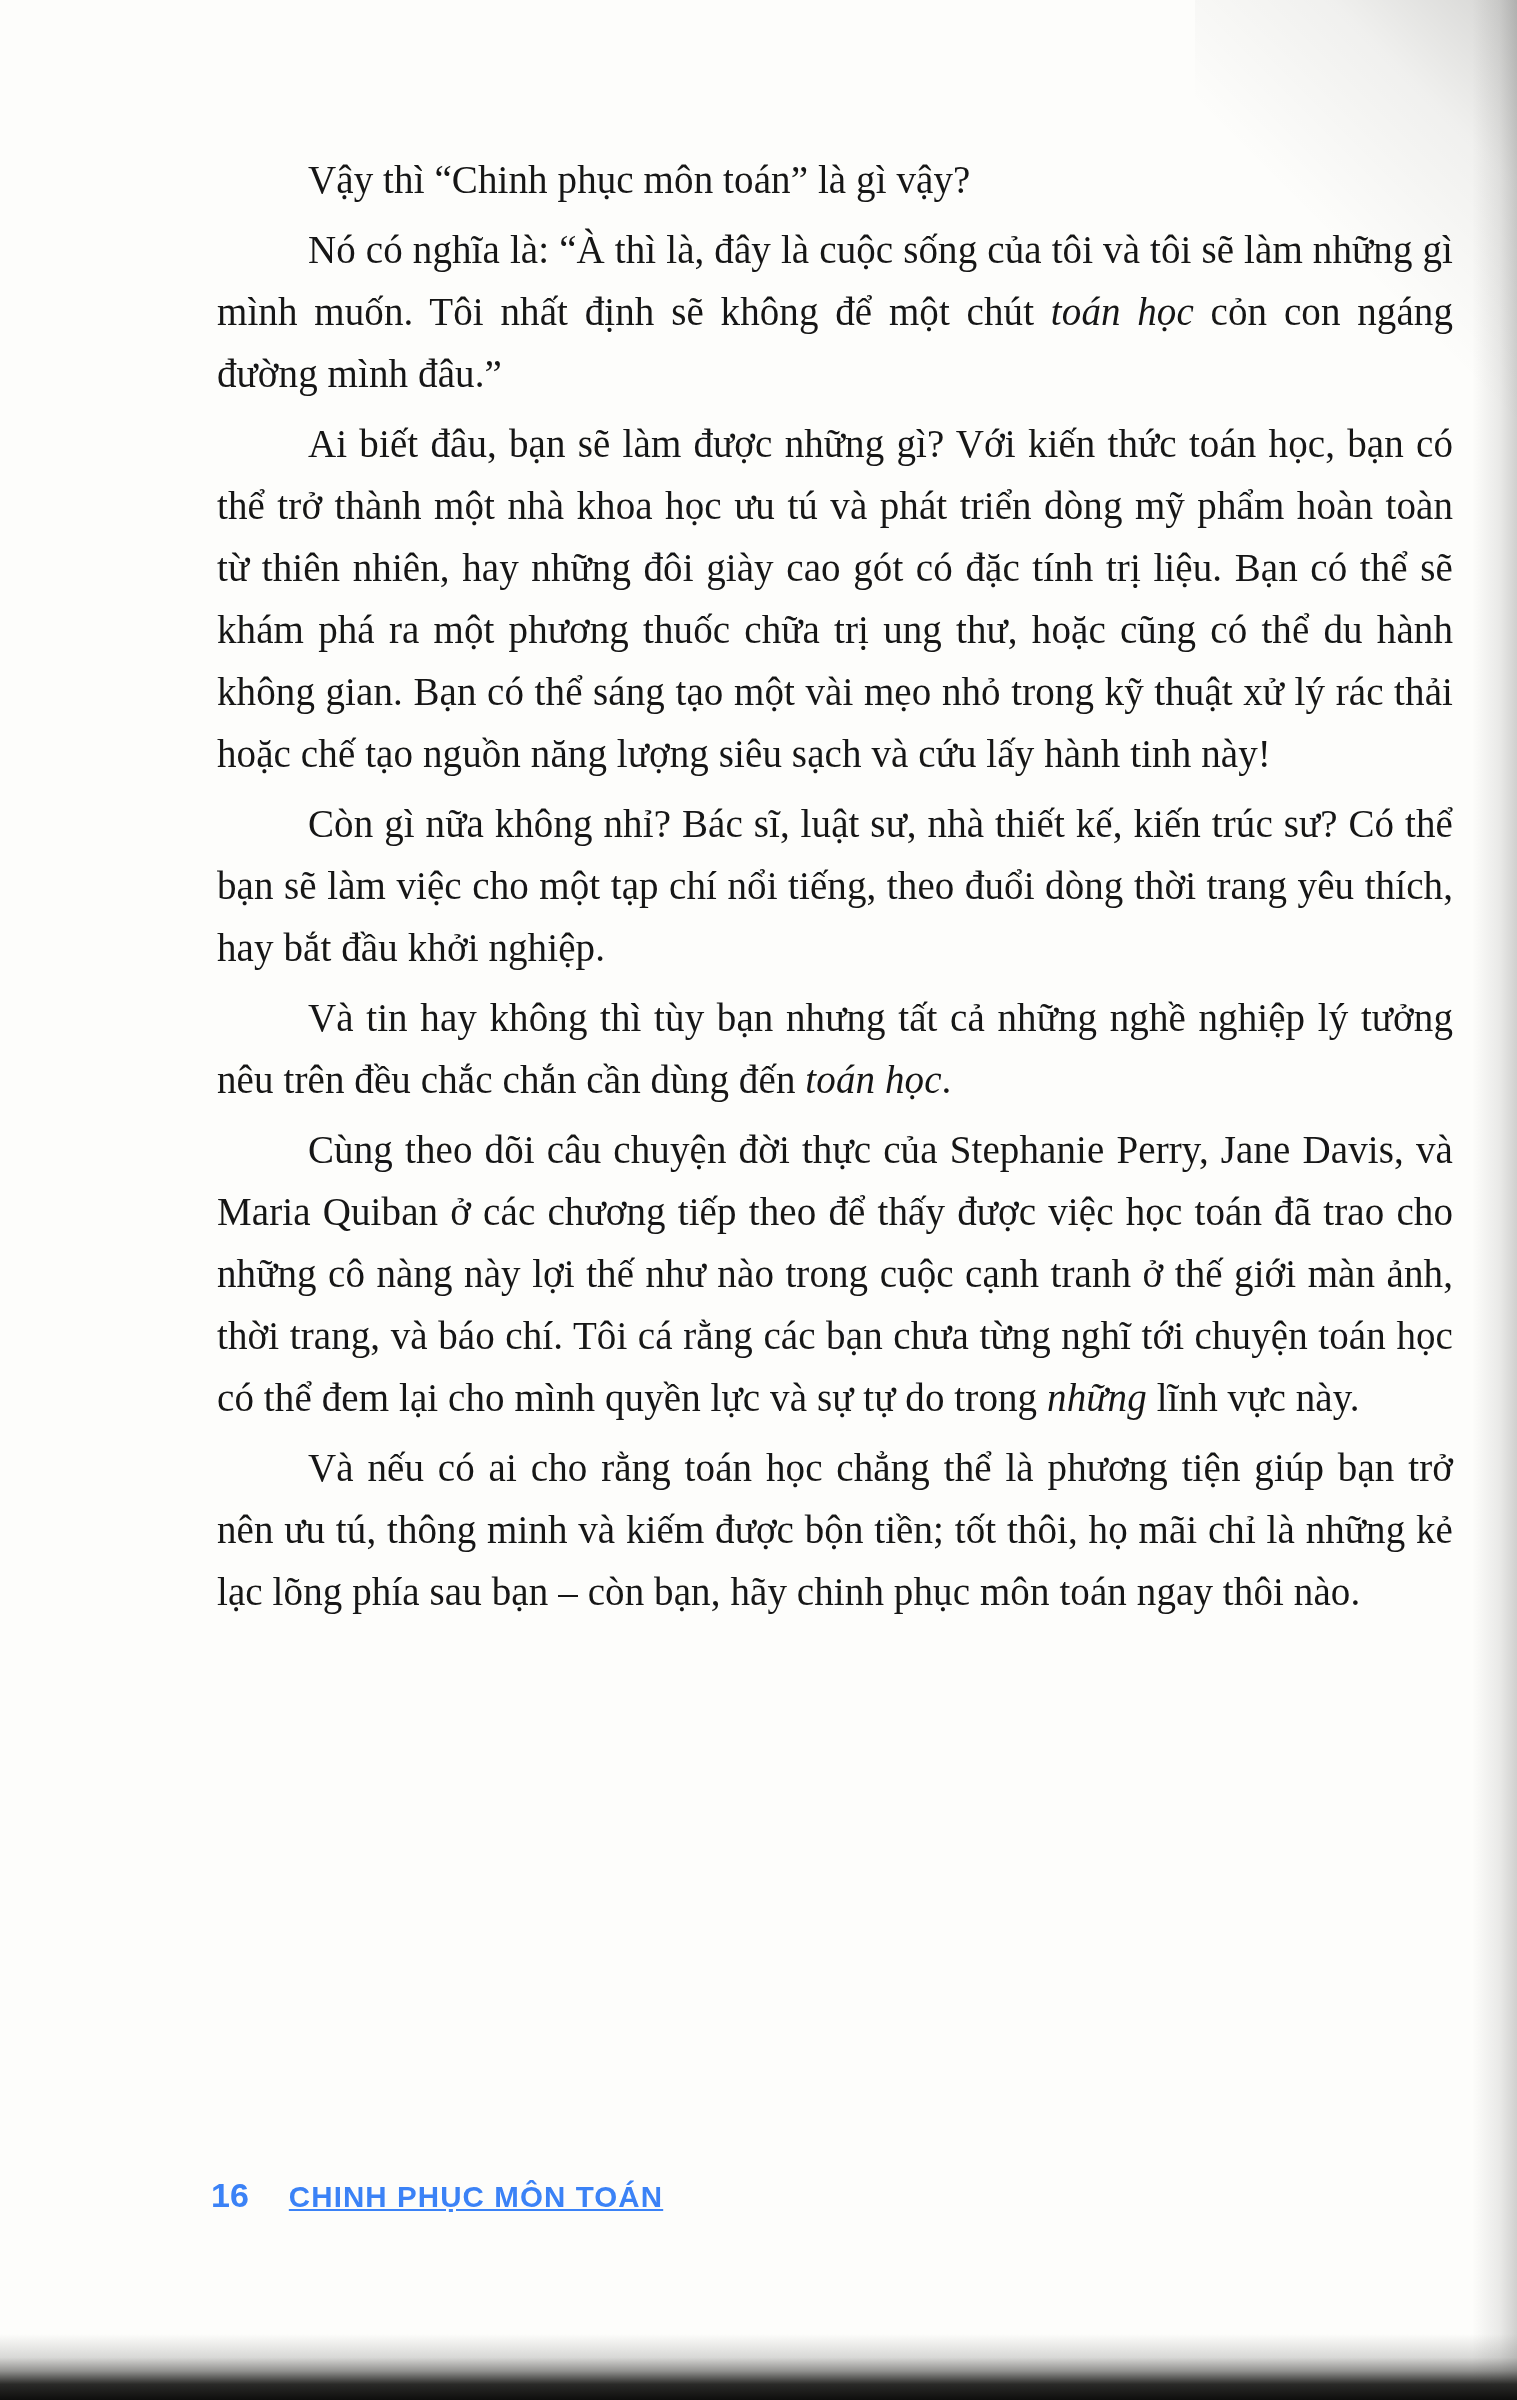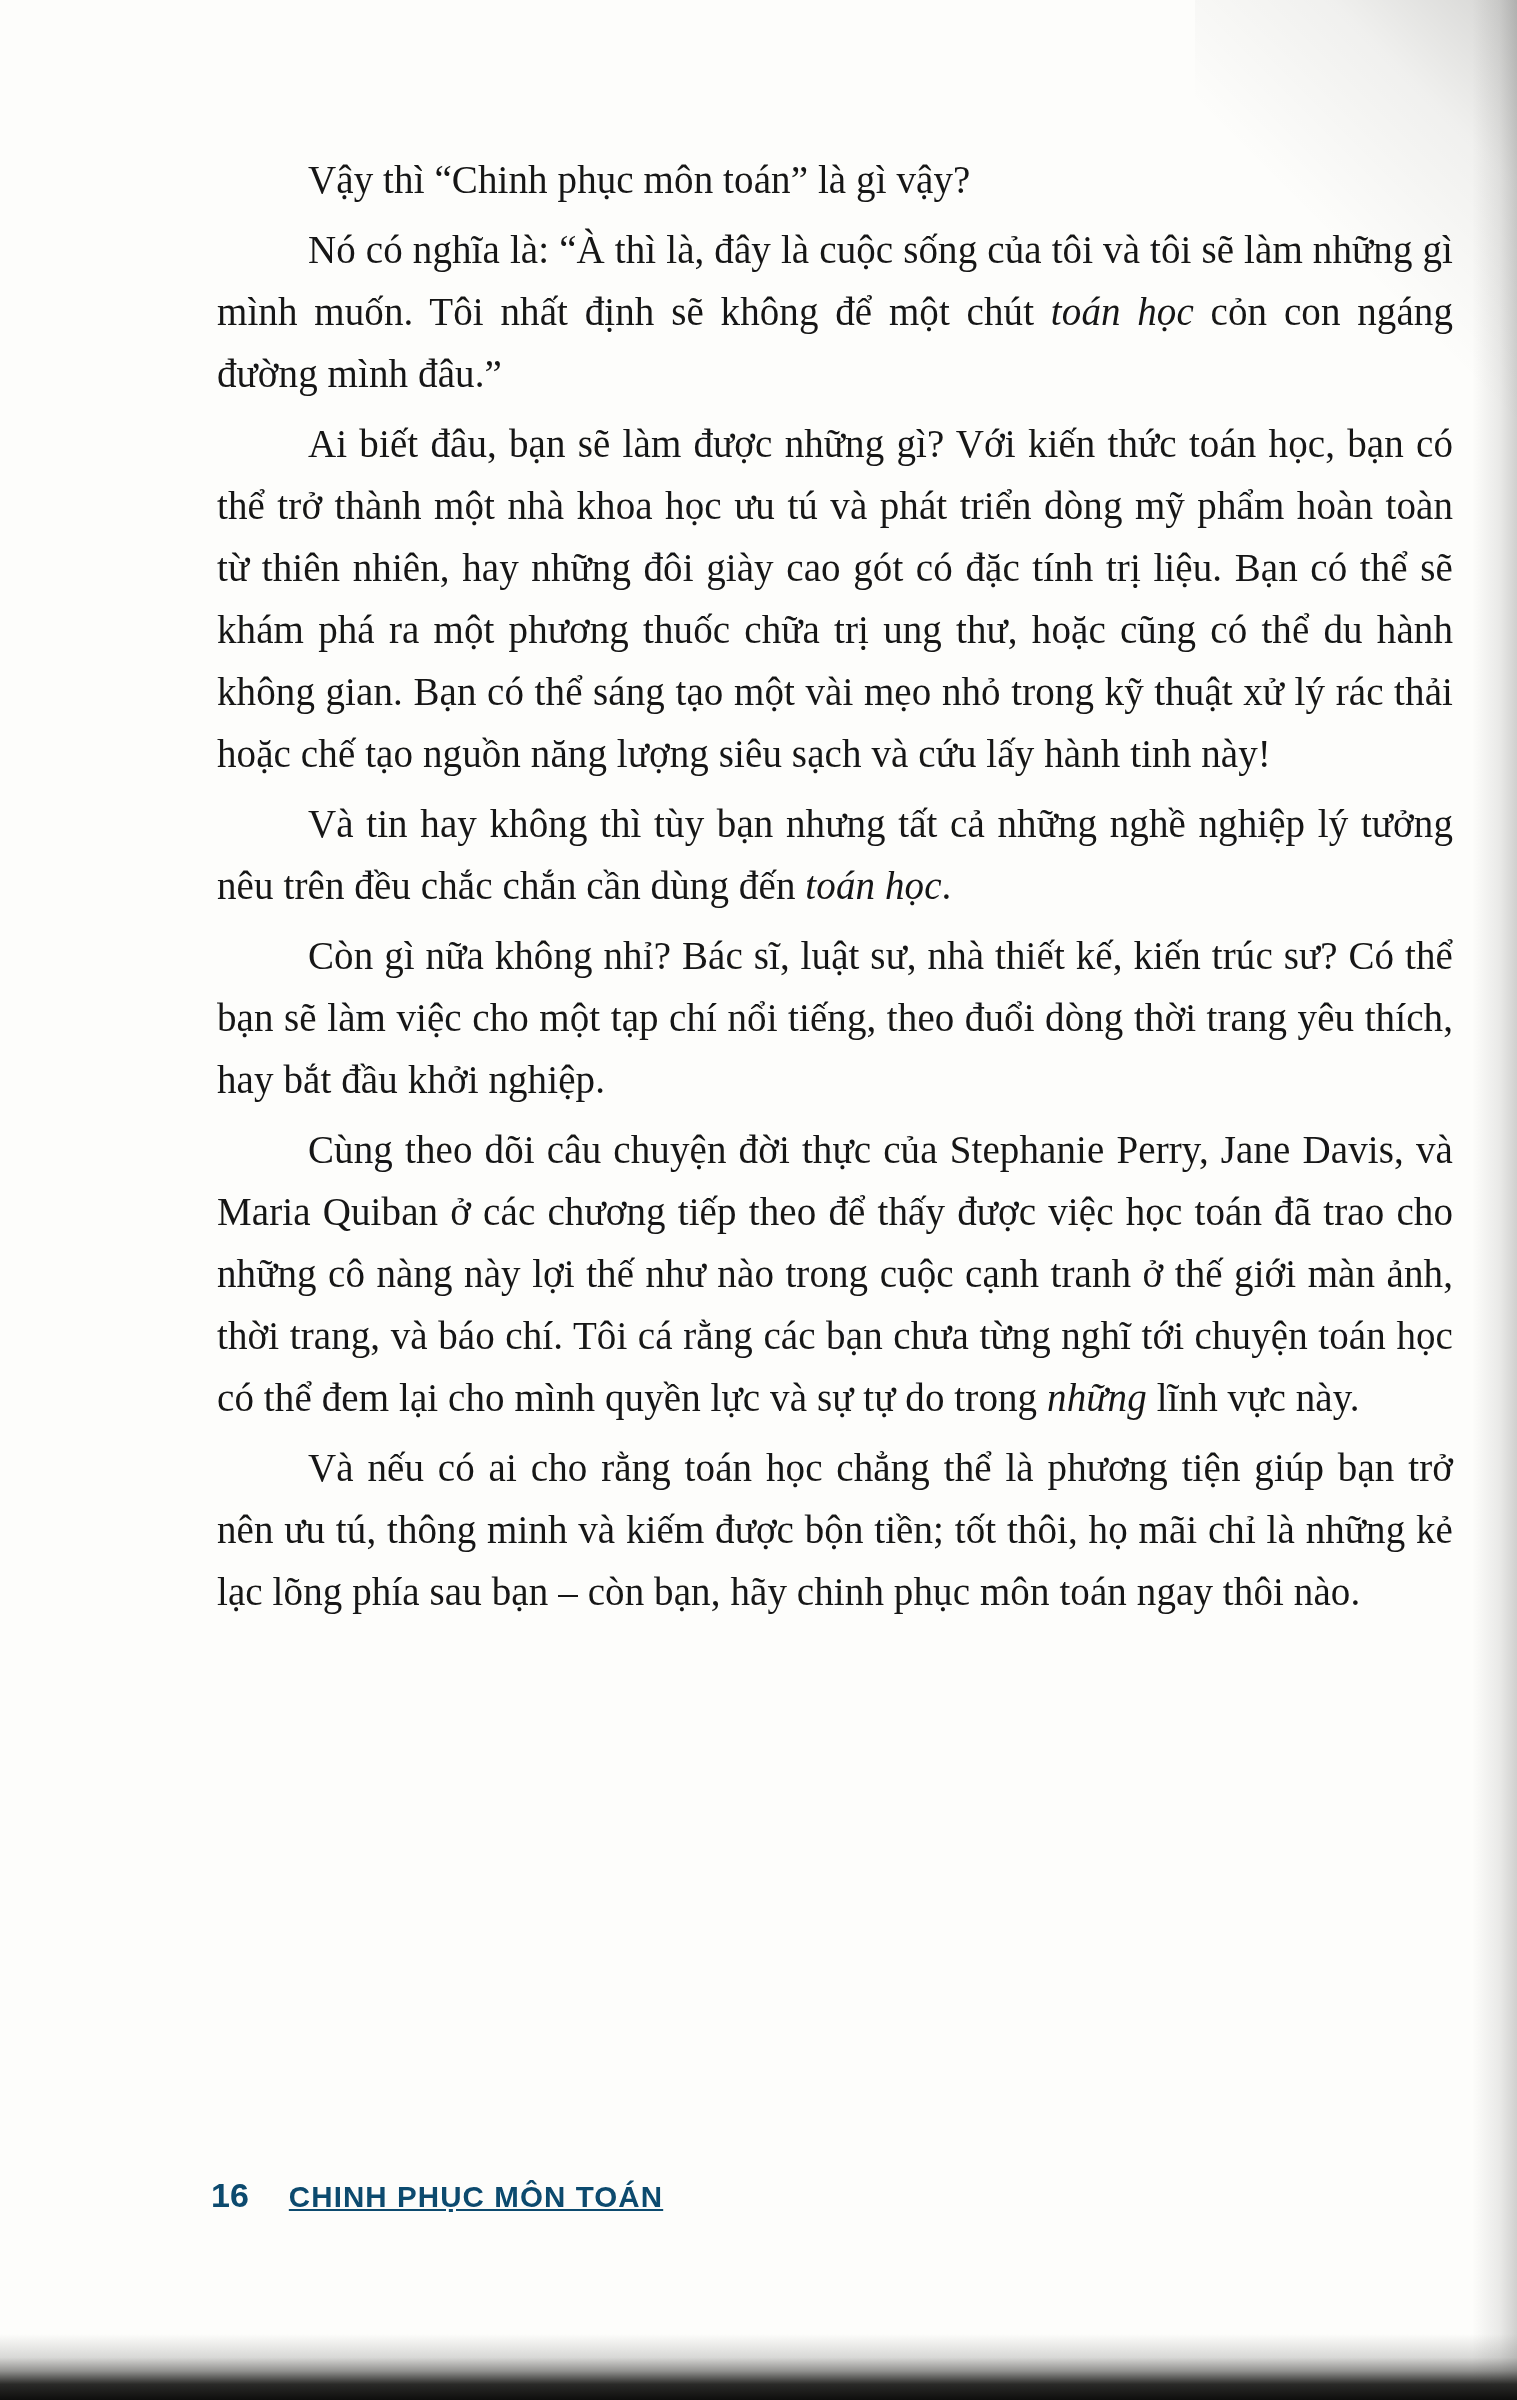--- a/index.html
+++ b/index.html
@@ -35,21 +35,21 @@
     font-style: italic;
   }
   .footer {
     position: absolute;
     left: 211px;
     top: 2176px;
     display: flex;
     align-items: baseline;
     gap: 40px;
     font-family: "Liberation Sans", "DejaVu Sans", sans-serif;
-    color: #0c4a6e;
+    color: #3b82f6;
   }
   .page-number {
     font-size: 34px;
     font-weight: 700;
   }
   .running-title {
     font-size: 29.5px;
     font-weight: 700;
     letter-spacing: 1.1px;
     text-decoration: underline;
@@ -91,22 +91,22 @@
 </style>
 </head>
 <body>
 
 <div class="page-scan">
 
   <div class="text-block">
     <p><span>Vậy thì “Chinh phục môn toán” là gì vậy?</span></p>
     <p><span>Nó có nghĩa là: “À thì là, đây là cuộc sống của tôi và tôi sẽ làm những gì mình muốn. Tôi nhất định sẽ không để một chút </span><i>toán học</i><span> cỏn con ngáng đường mình đâu.”</span></p>
     <p><span>Ai biết đâu, bạn sẽ làm được những gì? Với kiến thức toán học, bạn có thể trở thành một nhà khoa học ưu tú và phát triển dòng mỹ phẩm hoàn toàn từ thiên nhiên, hay những đôi giày cao gót có đặc tính trị liệu. Bạn có thể sẽ khám phá ra một phương thuốc chữa trị ung thư, hoặc cũng có thể du hành không gian. Bạn có thể sáng tạo một vài mẹo nhỏ trong kỹ thuật xử lý rác thải hoặc chế tạo nguồn năng lượng siêu sạch và cứu lấy hành tinh này!</span></p>
+    <p><span>Còn gì nữa không nhỉ? Bác sĩ, luật sư, nhà thiết kế, kiến trúc sư? Có thể bạn sẽ làm việc cho một tạp chí nổi tiếng, theo đuổi dòng thời trang yêu thích, hay bắt đầu khởi nghiệp.</span></p>
     <p><span>Và tin hay không thì tùy bạn nhưng tất cả những nghề nghiệp lý tưởng nêu trên đều chắc chắn cần dùng đến </span><i>toán học</i><span>.</span></p>
-    <p><span>Còn gì nữa không nhỉ? Bác sĩ, luật sư, nhà thiết kế, kiến trúc sư? Có thể bạn sẽ làm việc cho một tạp chí nổi tiếng, theo đuổi dòng thời trang yêu thích, hay bắt đầu khởi nghiệp.</span></p>
     <p><span>Cùng theo dõi câu chuyện đời thực của Stephanie Perry, Jane Davis, và Maria Quiban ở các chương tiếp theo để thấy được việc học toán đã trao cho những cô nàng này lợi thế như nào trong cuộc cạnh tranh ở thế giới màn ảnh, thời trang, và báo chí. Tôi cá rằng các bạn chưa từng nghĩ tới chuyện toán học có thể đem lại cho mình quyền lực và sự tự do trong </span><i>những</i><span> lĩnh vực này.</span></p>
     <p><span>Và nếu có ai cho rằng toán học chẳng thể là phương tiện giúp bạn trở nên ưu tú, thông minh và kiếm được bộn tiền; tốt thôi, họ mãi chỉ là những kẻ lạc lõng phía sau bạn – còn bạn, hãy chinh phục môn toán ngay thôi nào.</span></p>
   </div>
 
   <div class="footer">
     <span class="page-number">16</span>
     <span class="running-title">CHINH PHỤC MÔN TOÁN</span>
   </div>
 
   <div class="corner-shade"></div>

